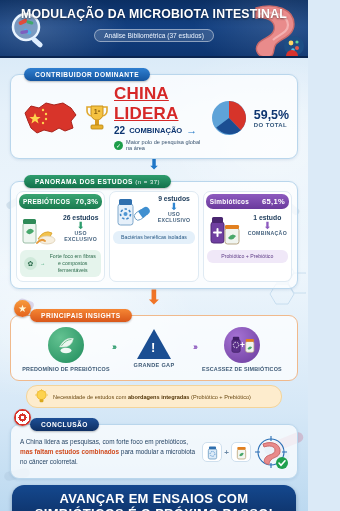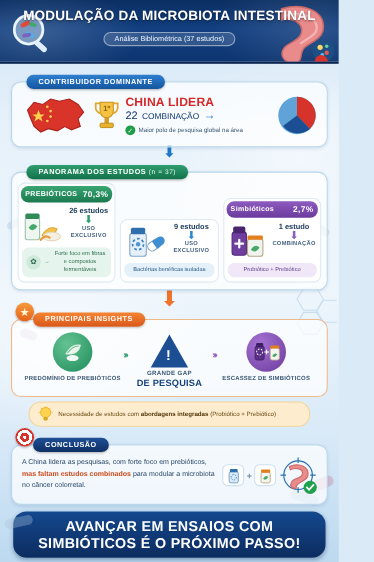--- a/index.html
+++ b/index.html
@@ -96,39 +96,39 @@
     box-shadow: 0 1px 3px rgba(30,70,120,.12);
   }
 
   
   .sec1 { position: relative; margin: 5px 10px 0 10px; }
   .sec1-tagrow { margin-left: 14px; margin-bottom: -7px; }
   .sec1-card { padding: 9px 8px 7px 8px; display:flex; align-items:center; gap:4px; }
   .china-map { width: 62px; height: 42px; flex: 0 0 62px; position: relative; }
   .trophy { width: 24px; height: 30px; position:relative; flex:0 0 24px; }
   .china-txt { flex: 1 1 auto; padding-left: 1px; }
-  .china-lead { color:#d62828; font-weight:bold; font-size:11px; letter-spacing:.2px; }
-  .china-pub { color:#0d3570; font-weight:normal; font-size:10px; margin-top:1px; display:flex; align-items:center; gap:4px;text-align:right;}
+  .china-lead { color:#d62828; font-weight:bold; font-size:17px; letter-spacing:.2px;text-decoration:underline; }
+  .china-pub { color:#0d3570; font-weight:bold; font-size:10px; margin-top:1px; display:flex; align-items:center; gap:4px;text-align:right;}
   .china-pub .small { font-size:7.6px; }
   .arrow-blue { color:#1c74c4; font-size:11px; line-height:1; }
   .china-note { display:flex; align-items:center; gap:3px; margin-top:3px; }
   .check-badge { width:9px;height:9px;border-radius:50%;background:#1e9e4a; color:#fff;
     font-size:6px; display:flex;align-items:center;justify-content:center; flex:0 0 9px;}
   .china-note-txt { font-size:5.6px; color:#3a5470; }
   .pie-wrap { flex:0 0 38px; width:38px; height:38px; position:relative; }
   .pct-box { flex:0 0 auto; text-align:left; padding-left:2px;}
   .pct-big { font-size:12.4px; font-weight:bold; color:#0d3570; }
   .pct-sub { font-size:6px; font-weight:bold; color:#33577c; letter-spacing:.4px;}
 
   .arrow-down-blue { text-align:center; margin-top:-1px; color:#1f77c8; font-size:15px; line-height:11px;}
 
   
   .sec2 { position:relative; margin: 1px 10px 0 10px; }
   .sec2-tagrow { margin-left: 14px; margin-bottom:-7px; }
-  .sec2-card { padding: 9px 5px 6px 5px; display:flex; gap:4px;align-items:flex-end; }
+  .sec2-card { padding: 9px 5px 6px 5px; display:flex; gap:4px; }
   .col { flex:1 1 0; background:#fff; border-radius:7px; border:1px solid #dfeaf3;
          padding: 0 0 4px 0; overflow:hidden; }
   .col-head { color:#fff; font-size:6.4px; font-weight:bold; letter-spacing:.3px;
               padding: 3px 4px; display:flex; justify-content:space-between; align-items:center;
               border-radius: 7px; margin:2px; }
   .col-head .pc { font-size:7.6px; }
   .ch-green { background: linear-gradient(180deg,#3aa573,#1a7a4e); }
   .ch-blue  { background: linear-gradient(180deg,#2f86d2,#15599f); }
   .ch-purp  { background: linear-gradient(180deg,#8e5bbf,#6a3a9c); }
   .col-body { display:flex; align-items:flex-start; gap:2px; padding: 2px 3px 0 3px; }
@@ -299,20 +299,24 @@
       </div>
 
       <div class="pie-wrap">
         <svg viewBox="0 0 38 38">
           <circle cx="19" cy="19" r="17" fill="#5fa3d8"></circle>
           <path d="M19 19 L19 2 A17 17 0 0 1 30.8 31.2 Z" fill="#d6342a"></path>
           <path d="M19 19 L30.8 31.2 A17 17 0 0 1 6.3 28.5 Z" fill="#1b4e92"></path>
         </svg>
       </div>
 
+      <div class="pct-box">
+        <div class="pct-big">59,5%</div>
+        <div class="pct-sub">DO TOTAL</div>
+      </div>
     </div>
   </div>
 
   <div class="arrow-down-blue">⬇</div>
 
   <div class="sec2">
     <div class="sec2-tagrow">
       <span class="tag tag-green">
         <span>PANORAMA DOS ESTUDOS</span>
         <span class="tag-n">(n = 37)</span>
@@ -366,21 +370,21 @@
           </div>
         </div>
         <div class="col-foot cf-blue" style="justify-content:center;">
           <span>Bactérias benéficas isoladas</span>
         </div>
       </div>
 
       <div class="col">
         <div class="col-head ch-purp">
           <span>Simbióticos</span>
-          <span class="pc">2,7%</span>
+          <span class="pc">65,1%</span>
         </div>
         <div class="col-body">
           <svg class="prod-img" viewBox="0 0 38 34">
             <rect x="4" y="9" width="13" height="21" rx="2.5" fill="#6f3fa0" stroke="#512b79" stroke-width="1"></rect>
             <rect x="5" y="4" width="11" height="6" rx="1.5" fill="#4a2670"></rect>
             <path d="M10.5 16 v7 M7 19.5 h7" stroke="#fff" stroke-width="2" stroke-linecap="round"></path>
             <rect x="18" y="15" width="14" height="16" rx="2.5" fill="#f0f4ef" stroke="#b9a886" stroke-width="1"></rect>
             <rect x="18" y="12" width="14" height="4" rx="1.2" fill="#e2801f"></rect>
             <path d="M21 25 q4 -6 8 -2 q-4 6 -8 2z" fill="#4aa76a"></path>
           </svg>
@@ -416,21 +420,20 @@
           </svg>
         </div>
         <div class="ins-lbl">PREDOMÍNIO DE PREBIÓTICOS</div>
       </div>
 
       <div class="chev">›››</div>
 
       <div class="insight" style="width:74px;">
         <div class="warn-tri"></div>
         <div class="gap-l1">GRANDE GAP</div>
-        <div class="gap-l2">DE PESQUISA</div>
       </div>
 
       <div class="chev chev-p">›››</div>
 
       <div class="insight">
         <div class="ins-circle ins-purp">
           <svg viewBox="0 0 28 24" width="26" height="22">
             <rect x="3" y="6" width="9" height="14" rx="2" fill="#5a2f88" stroke="#3f1f63" stroke-width=".8"></rect>
             <rect x="4" y="3" width="7" height="4" rx="1" fill="#3f1f63"></rect>
             <circle cx="7.5" cy="12" r="3" fill="none" stroke="#fff" stroke-width="1" stroke-dasharray="1.6 1.4"></circle>

